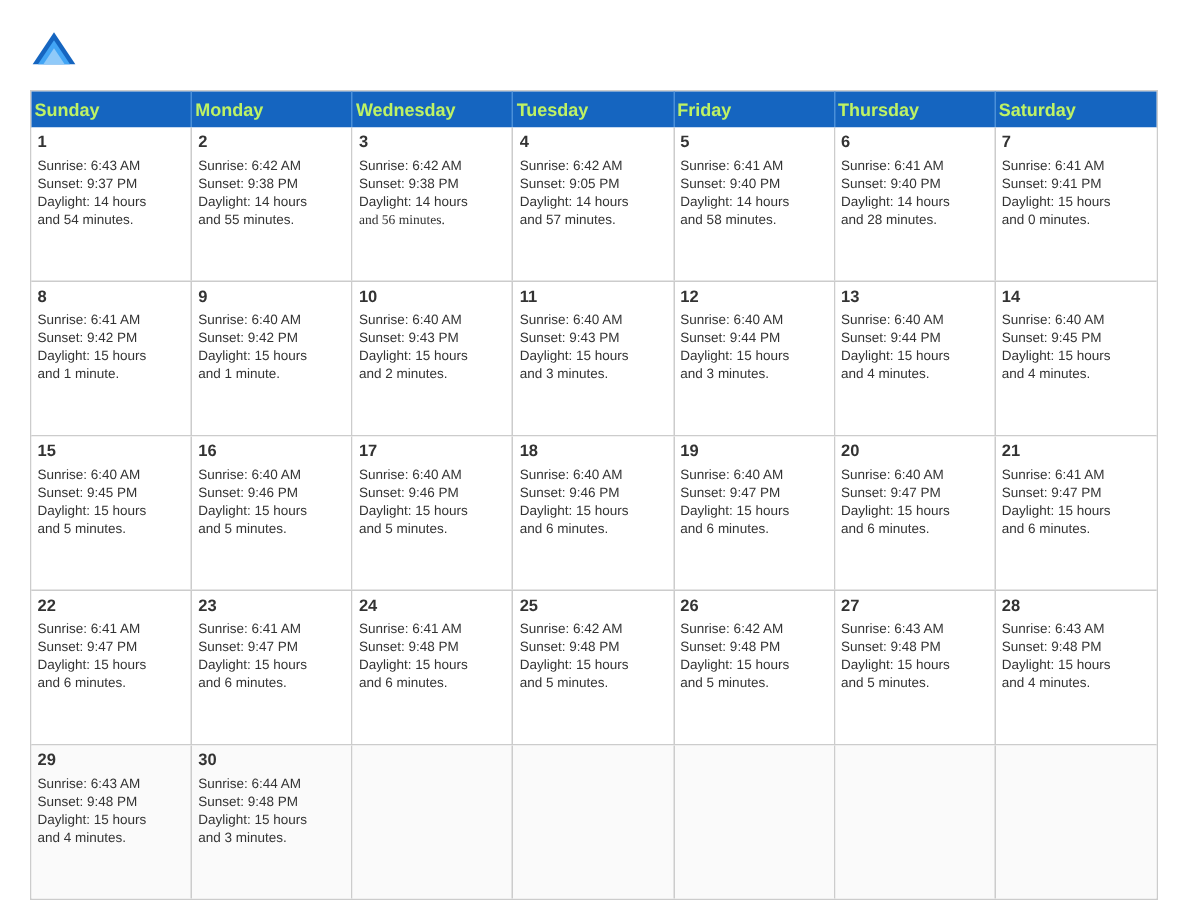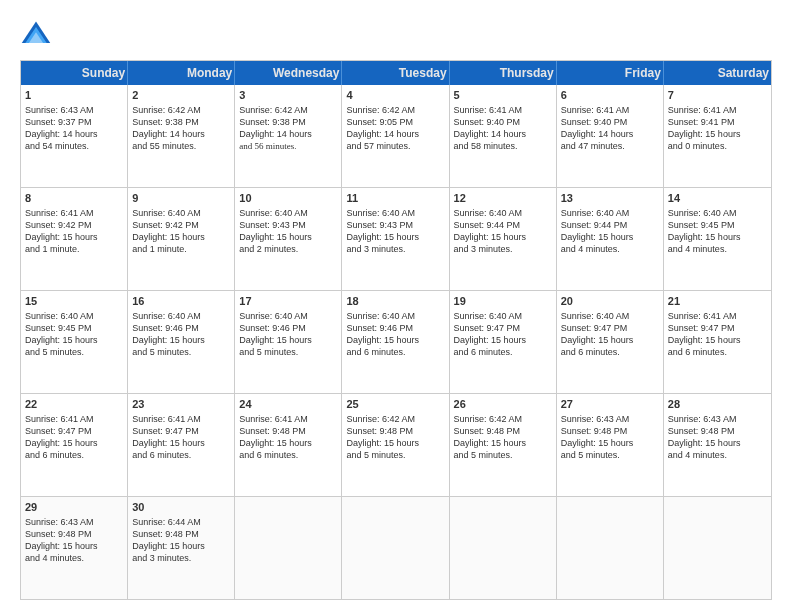--- a/index.html
+++ b/index.html
@@ -66,24 +66,24 @@
       display: flex;
       flex-direction: column;
       border: 1px solid #ccc;
     }
     .cal-header {
       display: grid;
       grid-template-columns: repeat(7, 1fr);
       background: #1565c0;
     }
     .cal-header-cell {
-      color: #e5e5e5;
+      color: #bef264;
       font-size: 12px;
       font-weight: bold;
-      text-align: right;
+      text-align: left;
       padding: 5px 2px;
       border-right: 1px solid #4a90d9;
     }
     .cal-header-cell:last-child { border-right: none; }
     .cal-body {
       flex: 1;
       display: flex;
       flex-direction: column;
     }
     .cal-row {
@@ -135,22 +135,22 @@
       <h2></h2>
     </div>
   </div>
 
   <div class="calendar">
     <div class="cal-header">
     <div class="cal-header-cell">Sunday</div>
         <div class="cal-header-cell">Monday</div>
         <div class="cal-header-cell">Wednesday</div>
         <div class="cal-header-cell">Tuesday</div>
+        <div class="cal-header-cell">Friday</div>
         <div class="cal-header-cell">Thursday</div>
-        <div class="cal-header-cell">Friday</div>
         <div class="cal-header-cell">Saturday</div>
       </div>
     <div class="cal-body">
     <div class="cal-row">
           <div class="cal-cell">
             <span class="day-num">1</span>
             <span style="display: block;">Sunrise: 6:43 AM</span>
             <span style="display: block;">Sunset: 9:37 PM</span>
             <span style="display: block;">Daylight: 14 hours</span>
             <span style="display: block;">and 54 minutes.</span>
@@ -181,21 +181,21 @@
             <span style="display: block;">Sunrise: 6:41 AM</span>
             <span style="display: block;">Sunset: 9:40 PM</span>
             <span style="display: block;">Daylight: 14 hours</span>
             <span style="display: block;">and 58 minutes.</span>
           </div>
           <div class="cal-cell">
             <span class="day-num">6</span>
             <span style="display: block;">Sunrise: 6:41 AM</span>
             <span style="display: block;">Sunset: 9:40 PM</span>
             <span style="display: block;">Daylight: 14 hours</span>
-            <span style="display: block;">and 47 minutes.</span>
+            <span style="display: block;">and 28 minutes.</span>
           </div>
           <div class="cal-cell">
             <span class="day-num">7</span>
             <span style="display: block;">Sunrise: 6:41 AM</span>
             <span style="display: block;">Sunset: 9:41 PM</span>
             <span style="display: block;">Daylight: 15 hours</span>
             <span style="display: block;">and 0 minutes.</span>
           </div>
         </div>
         <div class="cal-row">

